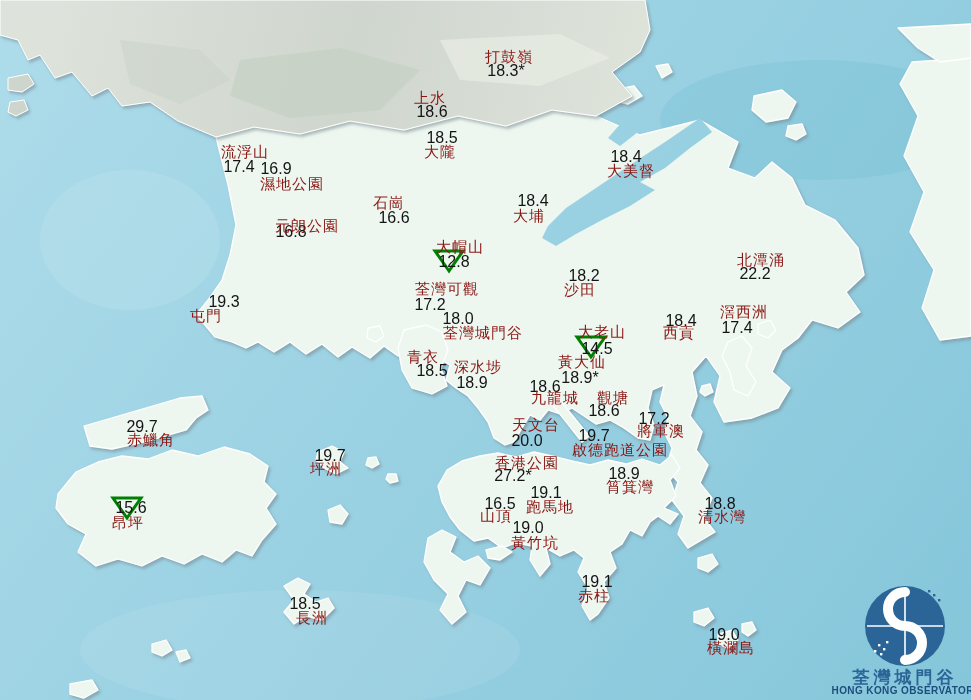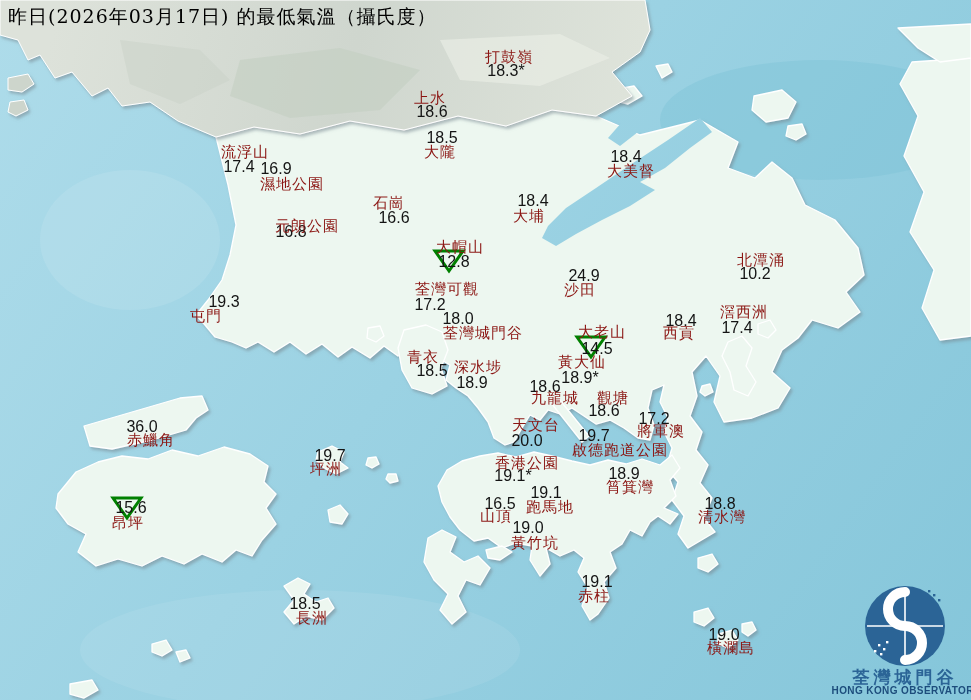--- a/index.html
+++ b/index.html
@@ -149,21 +149,20 @@
       <g fill="var(--c-logo_blue,#2b6496)">
         <rect x="928" y="590" width="2.4" height="2.4"></rect>
           <rect x="933" y="594" width="2.4" height="2.4"></rect>
         <rect x="938" y="599" width="2.4" height="2.4"></rect>
           <rect x="931" y="600" width="2.4" height="2.4"></rect>
         <rect x="936" y="605" width="2.4" height="2.4"></rect>
       </g>
     </g>
   </svg>
 
-  <div class="map-title">昨日(2026年03月17日) 的最低氣溫（攝氏度）</div>
 
   <div>
       <div class="station-value" style="left: 506px; top: 71px;">18.3*</div>
       <div class="station-name" style="left: 509px; top: 57px;">打鼓嶺</div>
       <div class="station-value" style="left: 432px; top: 112px;">18.6</div>
       <div class="station-name" style="left: 430px; top: 98px;">上水</div>
       <div class="station-value" style="left: 442px; top: 138px;">18.5</div>
       <div class="station-name" style="left: 440px; top: 152px;">大隴</div>
       <div class="station-value" style="left: 239px; top: 167px;">17.4</div>
       <div class="station-name" style="left: 245px; top: 152px;">流浮山</div>
@@ -177,25 +176,25 @@
       <div class="station-name" style="left: 529px; top: 216px;">大埔</div>
       <div class="station-value" style="left: 626px; top: 157px;">18.4</div>
       <div class="station-name" style="left: 631px; top: 171px;">大美督</div>
       <div class="station-marker" style="left: 449px; top: 261px;"><svg width="34" height="26" viewBox="0 0 34 26">
           <polygon points="3,3 31,3 17,23" fill="none" stroke="#008000" stroke-width="3"></polygon>
         </svg></div>
       <div class="station-value" style="left: 454px; top: 262px;">12.8</div>
       <div class="station-name" style="left: 460px; top: 247px;">大帽山</div>
       <div class="station-value" style="left: 430px; top: 305px;">17.2</div>
       <div class="station-name" style="left: 447px; top: 289px;">荃灣可觀</div>
-      <div class="station-value" style="left: 584px; top: 276px;">24.9</div>
+      <div class="station-value" style="left: 584px; top: 276px;">18.2</div>
       <div class="station-name" style="left: 580px; top: 290px;">沙田</div>
       <div class="station-value" style="left: 208px; top: 302px; margin-left: 16px;">19.3</div>
       <div class="station-name" style="left: 206px; top: 316px;">屯門</div>
-      <div class="station-value" style="left: 755px; top: 274px;">10.2</div>
+      <div class="station-value" style="left: 755px; top: 274px;">22.2</div>
       <div class="station-name" style="left: 761px; top: 260px;">北潭涌</div>
       <div class="station-value" style="left: 458px; top: 319px;">18.0</div>
       <div class="station-name" style="left: 483px; top: 333px;">荃灣城門谷</div>
       <div class="station-marker" style="left: 591px; top: 347px;"><svg width="34" height="26" viewBox="0 0 34 26">
           <polygon points="3,3 31,3 17,23" fill="none" stroke="#008000" stroke-width="3"></polygon>
         </svg></div>
       <div class="station-value" style="left: 597px; top: 349px;">14.5</div>
       <div class="station-name" style="left: 602px; top: 332px;">大老山</div>
       <div class="station-value" style="left: 681px; top: 321px;">18.4</div>
       <div class="station-name" style="left: 679px; top: 333px;">西貢</div>
@@ -210,35 +209,35 @@
       <div class="station-value" style="left: 545px; top: 387px;">18.6</div>
       <div class="station-name" style="left: 555px; top: 398px;">九龍城</div>
       <div class="station-value" style="left: 604px; top: 411px;">18.6</div>
       <div class="station-name" style="left: 613px; top: 398px;">觀塘</div>
       <div class="station-value" style="left: 527px; top: 441px;">20.0</div>
       <div class="station-name" style="left: 536px; top: 425px;">天文台</div>
       <div class="station-value" style="left: 654px; top: 419px;">17.2</div>
       <div class="station-name" style="left: 661px; top: 431px;">將軍澳</div>
       <div class="station-value" style="left: 594px; top: 436px;">19.7</div>
       <div class="station-name" style="left: 620px; top: 450px;">啟德跑道公園</div>
-      <div class="station-value" style="left: 513px; top: 476px;">19.1*</div>
+      <div class="station-value" style="left: 513px; top: 476px;">27.2*</div>
       <div class="station-name" style="left: 527px; top: 463px;">香港公園</div>
       <div class="station-value" style="left: 624px; top: 474px;">18.9</div>
       <div class="station-name" style="left: 630px; top: 487px;">筲箕灣</div>
       <div class="station-value" style="left: 546px; top: 493px;">19.1</div>
       <div class="station-name" style="left: 550px; top: 507px;">跑馬地</div>
       <div class="station-value" style="left: 500px; top: 504px;">16.5</div>
       <div class="station-name" style="left: 496px; top: 516px;">山頂</div>
       <div class="station-value" style="left: 528px; top: 528px;">19.0</div>
       <div class="station-name" style="left: 535px; top: 543px;">黃竹坑</div>
       <div class="station-value" style="left: 597px; top: 582px;">19.1</div>
       <div class="station-name" style="left: 594px; top: 596px;">赤柱</div>
       <div class="station-value" style="left: 720px; top: 504px;">18.8</div>
       <div class="station-name" style="left: 722px; top: 517px;">清水灣</div>
-      <div class="station-value" style="left: 142px; top: 427px;">36.0</div>
+      <div class="station-value" style="left: 142px; top: 427px;">29.7</div>
       <div class="station-name" style="left: 151px; top: 440px;">赤鱲角</div>
       <div class="station-value" style="left: 330px; top: 456px;">19.7</div>
       <div class="station-name" style="left: 326px; top: 469px;">坪洲</div>
       <div class="station-marker" style="left: 127px; top: 508px;"><svg width="34" height="26" viewBox="0 0 34 26">
           <polygon points="3,3 31,3 17,23" fill="none" stroke="#008000" stroke-width="3"></polygon>
         </svg></div>
       <div class="station-value" style="left: 131px; top: 508px;">15.6</div>
       <div class="station-name" style="left: 128px; top: 523px;">昂坪</div>
       <div class="station-value" style="left: 305px; top: 604px;">18.5</div>
       <div class="station-name" style="left: 312px; top: 618px;">長洲</div>

